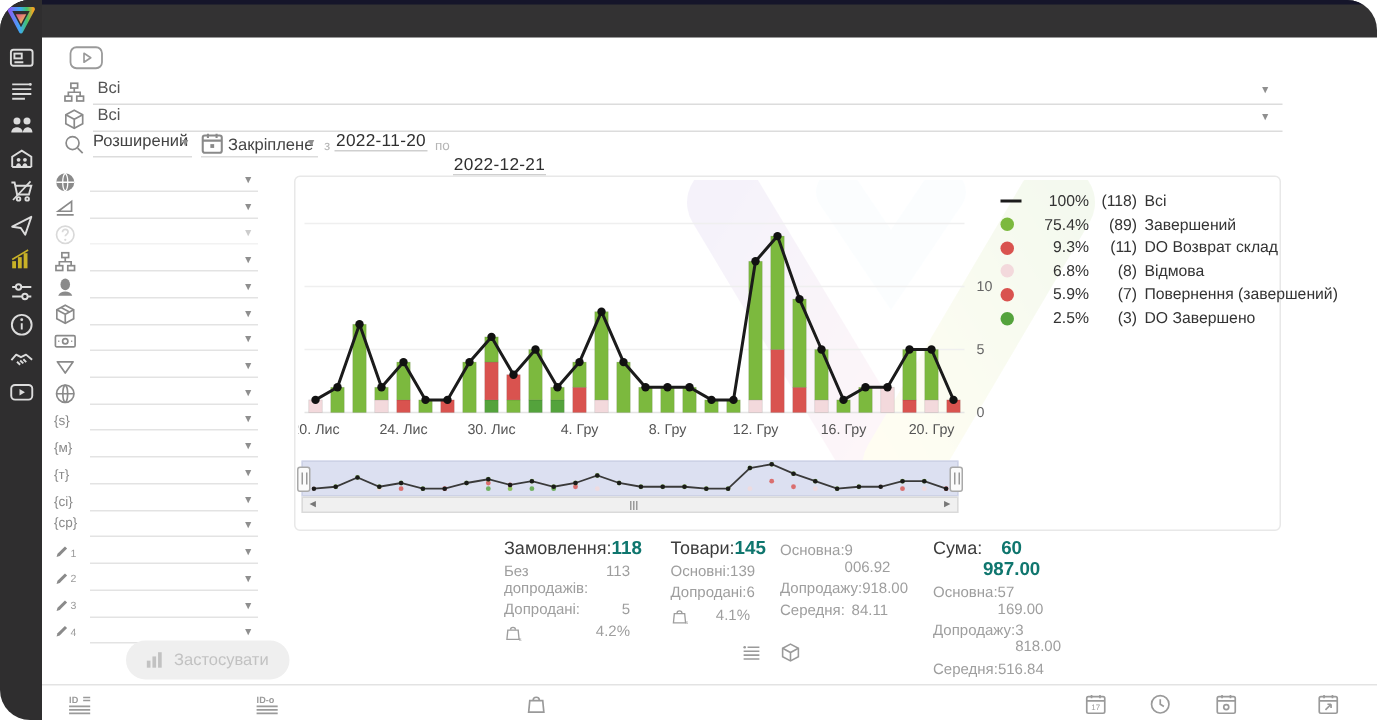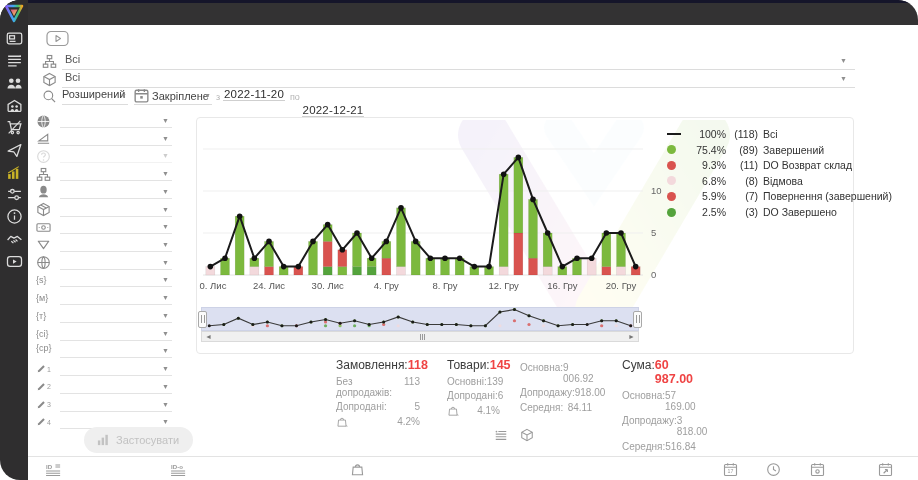--- a/index.html
+++ b/index.html
@@ -38,21 +38,21 @@
   .nav-handle{position:absolute;top:3px;width:7px;height:15px;background:#fbfbfb;border:1px solid #a9a9a9;border-radius:2px;cursor:ew-resize;}
   .nav-handle:before{content:"";position:absolute;left:1.5px;top:3px;width:1px;height:8px;background:#999;}
   .nav-handle:after{content:"";position:absolute;right:1.5px;top:3px;width:1px;height:8px;background:#999;}
   #scrollbar{background:#f0f0f0;border:1px solid #dadada;}
   .sb-arrow{position:absolute;top:0;font-size:7px;color:#777;line-height:9px;cursor:pointer;}
   #sb-grip{position:absolute;top:2px;left:50%;width:9px;height:6px;display:flex;gap:1px;cursor:grab;}
   #sb-grip i{width:1px;height:6px;background:#9a9a9a;}
   
   .stat-col{position:absolute;top:0;}
   .stat-head{font-size:12px;color:#3c3c3c;display:flex;justify-content:space-between;}
-  .stat-head b{color:#ef4444;font-size:12.5px;}
+  .stat-head b{color:#0f766e;font-size:12.5px;text-align:center;}
   .stat-row{font-size:10px;color:#9e9e9e;display:flex;justify-content:space-between;margin-top:3.5px;}
   
   #bottombar{left:28px;top:456px;width:890px;height:24px;border-top:1px solid #e3e3e3;background:#fff;}
   .bt-icon{position:absolute;top:5px;color:#9a9a9a;cursor:pointer;}
   .bt-icon svg{display:block;}
   .vt-icon{position:absolute;color:#9a9a9a;cursor:pointer;}
 </style>
 </head>
 <body>
 

